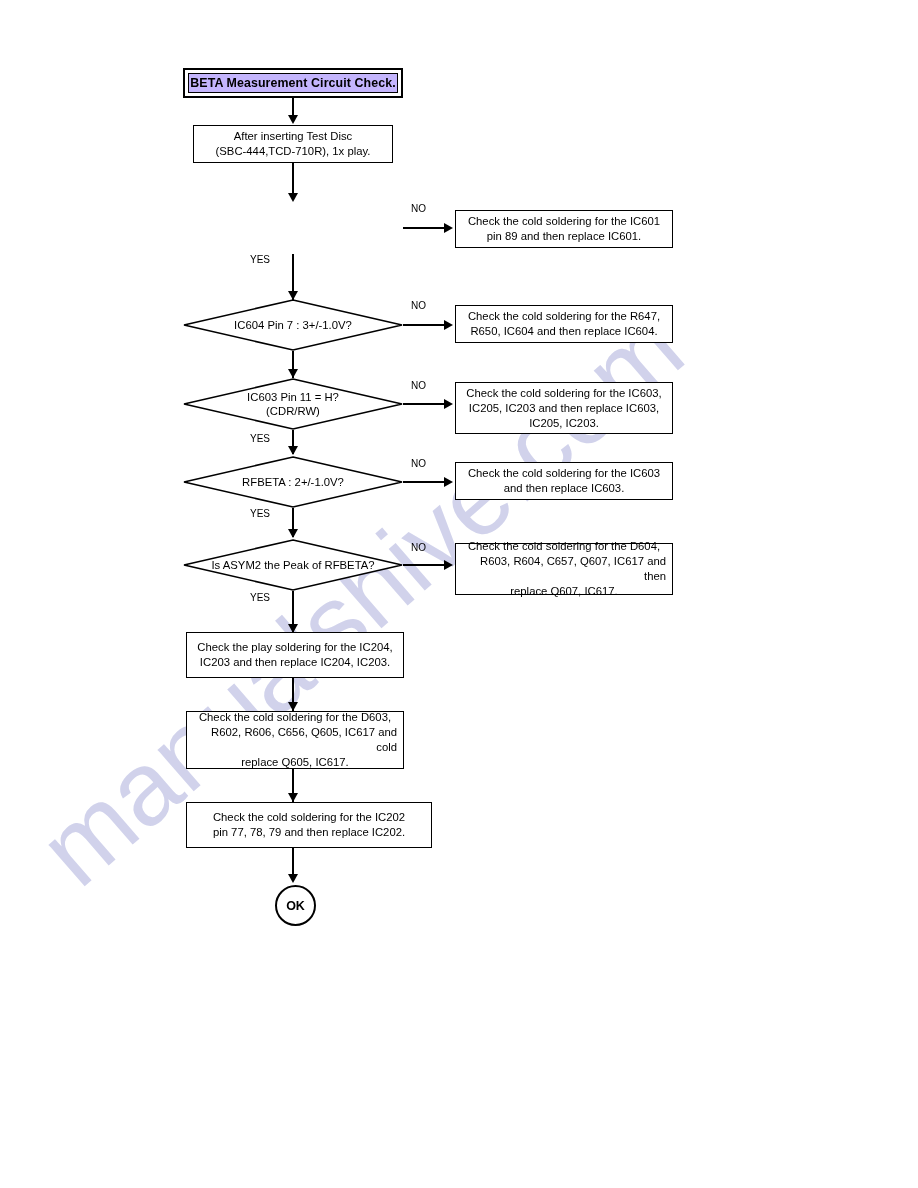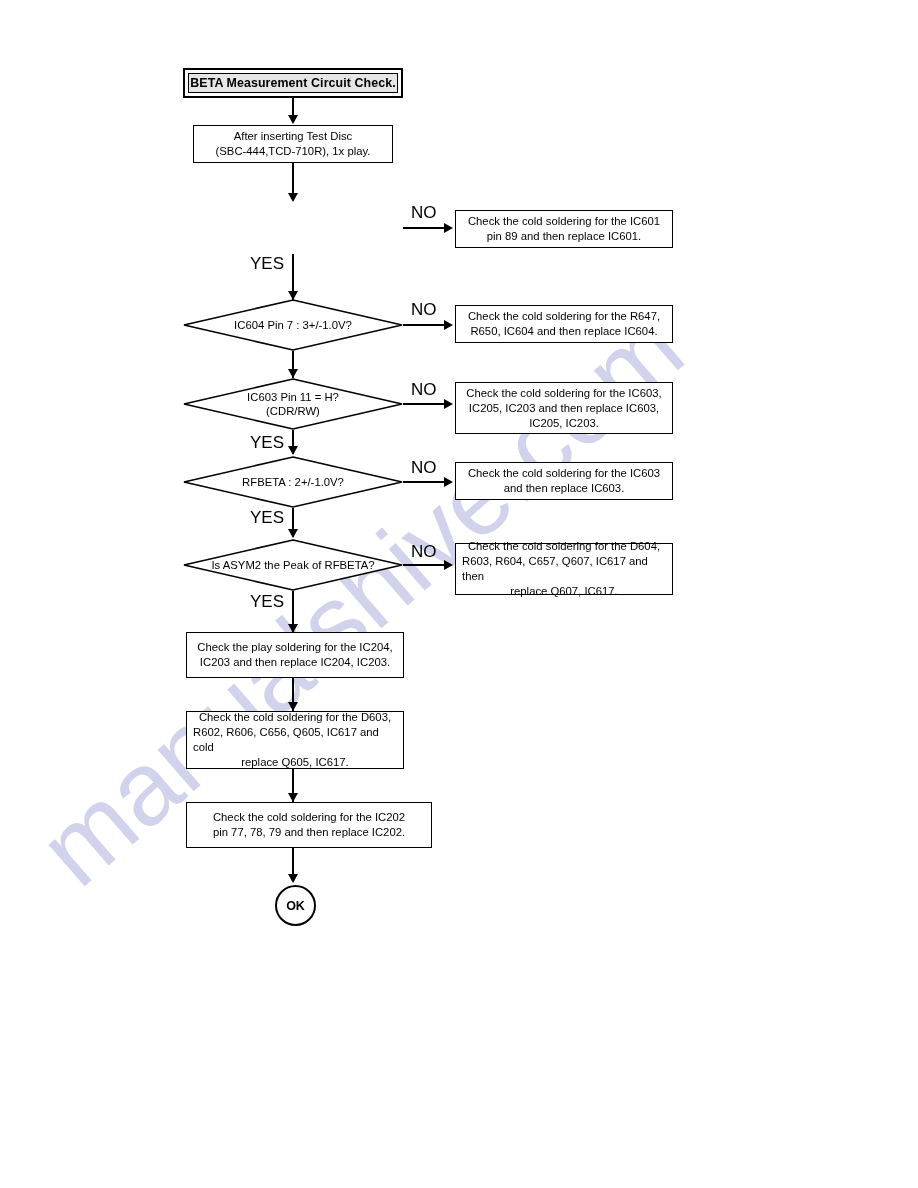--- a/index.html
+++ b/index.html
@@ -46,38 +46,38 @@
     box-sizing: border-box;
     z-index: 3;
   }
 
   .proc {
     border: 1.6px solid #000;
     background: #ffffff;
     display: flex;
     align-items: center;
     justify-content: center;
-    text-align: left;
+    text-align: right;
     color: #000;
     font-size: 11.3px;
     line-height: 15px;
     padding: 3px 6px;
   }
 
   .title-box {
     border: 2.6px solid #000;
     background: #ffffff;
     padding: 3px;
     display: flex;
     align-items: stretch;
     justify-content: stretch;
   }
   .title-inner {
     flex: 1;
-    background: #e5e5e5;
+    background: #c4b5fd;
     border: 1px solid #000;
     display: flex;
     align-items: center;
     justify-content: center;
     font-size: 12.4px;
     font-weight: bold;
     color: #000;
     letter-spacing: .1px;
   }
 
@@ -132,21 +132,21 @@
     width: 0; height: 0;
     border-top: 5.5px solid transparent;
     border-bottom: 5.5px solid transparent;
     border-left: 9px solid #000;
     z-index: 2;
   }
 
   
   .edge-label {
     position: absolute;
-    font-size: 17px;
+    font-size: 10px;
     color: #000;
     z-index: 3;
     white-space: nowrap;
   }
 
   
   .terminator {
     position: absolute;
     border: 2.2px solid #000;
     border-radius: 50%;

